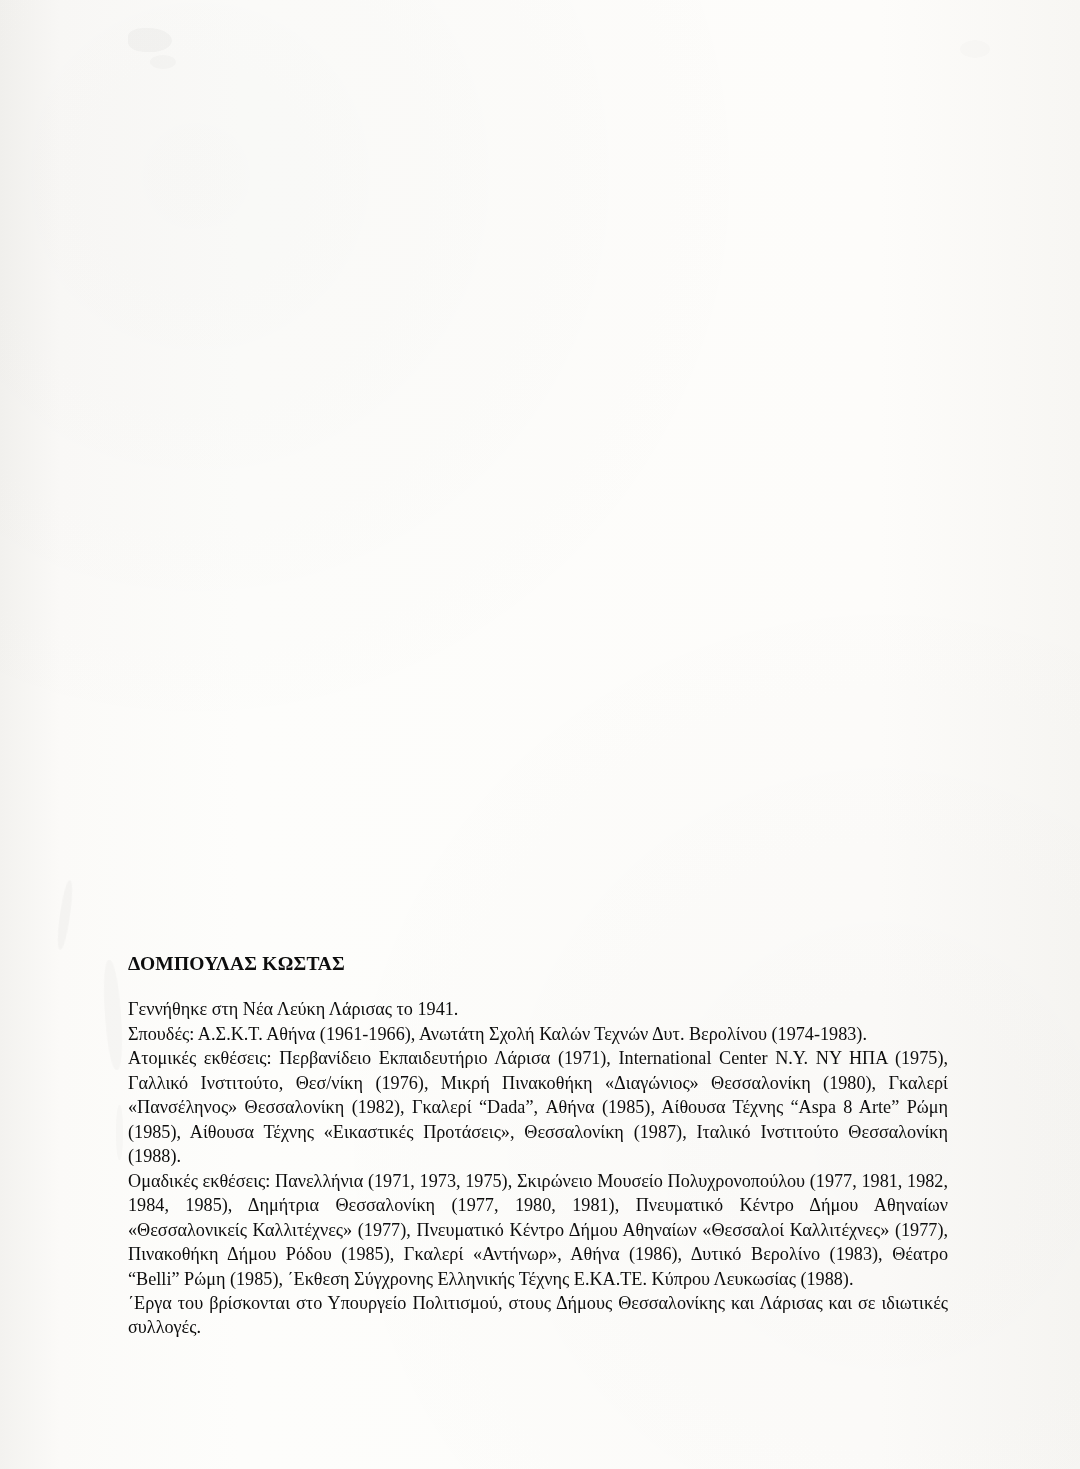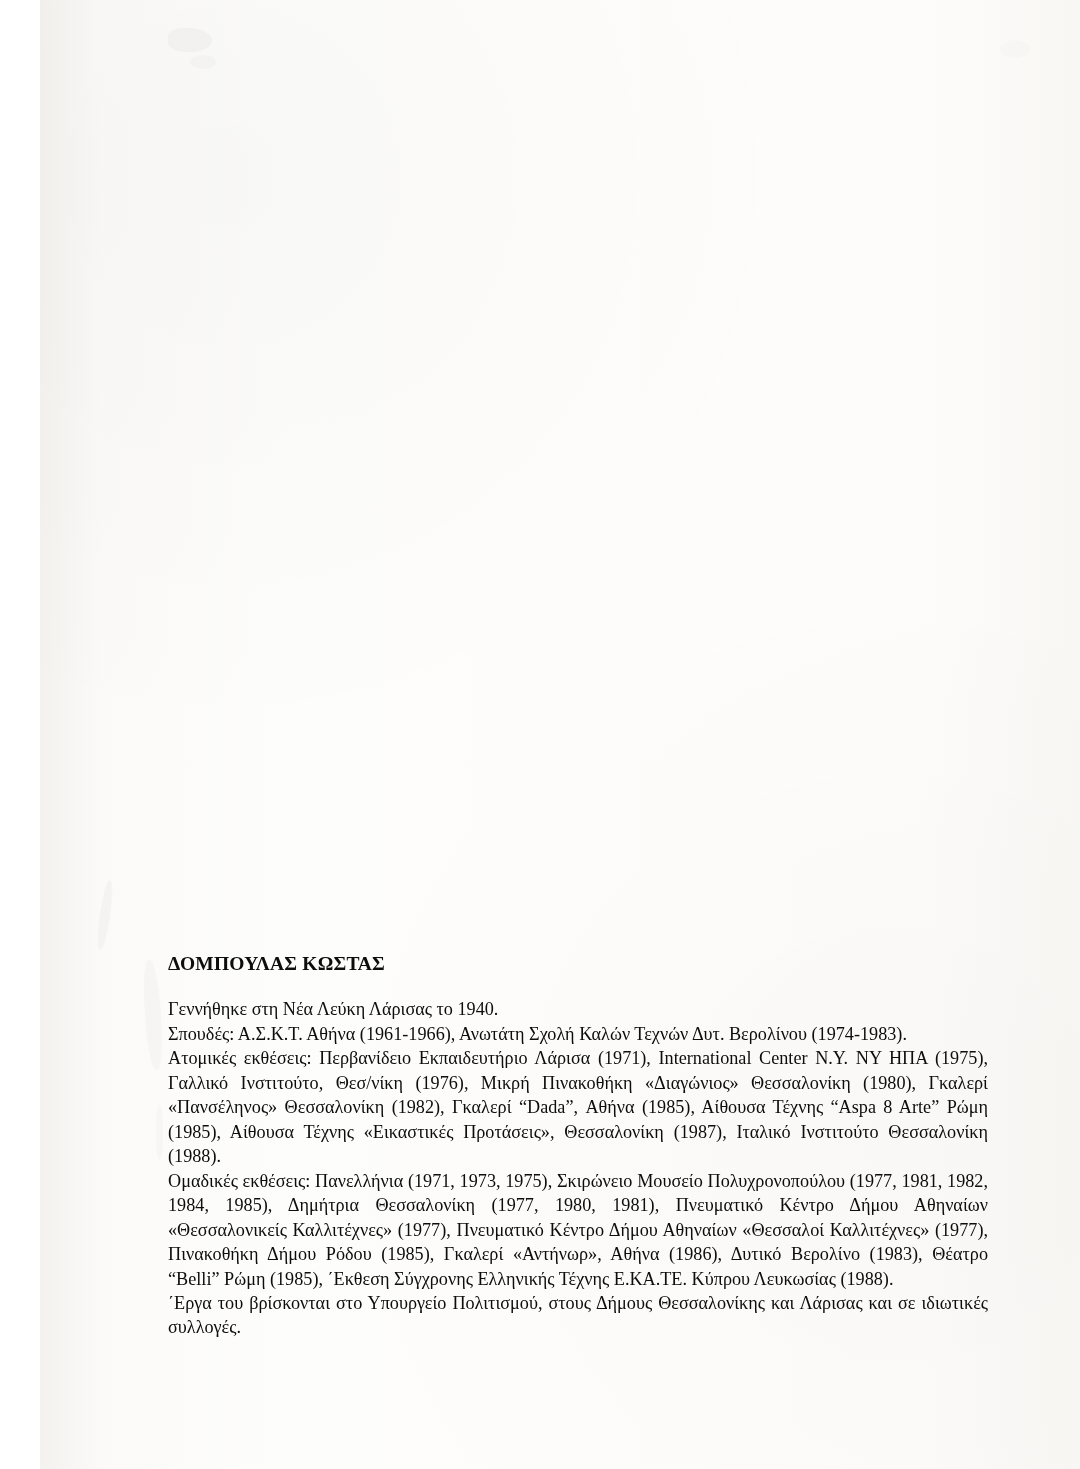--- a/index.html
+++ b/index.html
@@ -16,21 +16,20 @@
   }
 
   
   .page {
     position: absolute;
     inset: 0;
     background:
       radial-gradient(circle at 18% 12%, rgba(0,0,0,0.020) 0%, rgba(0,0,0,0) 38%),
       radial-gradient(circle at 82% 78%, rgba(0,0,0,0.016) 0%, rgba(0,0,0,0) 42%),
       linear-gradient(90deg, #f3f2ef 0px, #fbfaf8 60px, #fdfdfb 240px, #fdfcfa 880px, #f7f6f3 1080px);
-    margin-left: 40px;
   }
 
   
   .scan-mark {
     position: absolute;
     background: rgba(0,0,0,0.055);
     filter: blur(0.6px);
     pointer-events: none;
   }
   .scan-a { left: 128px; top: 28px;  width: 44px; height: 24px; border-radius: 40% 60% 55% 45%; opacity: .55; }
@@ -78,20 +77,20 @@
   <div class="scan-mark scan-b"></div>
   <div class="scan-mark scan-c"></div>
   <div class="scan-mark scan-d"></div>
   <div class="scan-mark scan-e"></div>
   <div class="scan-mark scan-f"></div>
 
   <div class="text-block">
     <h1 class="artist-name">ΔΟΜΠΟΥΛΑΣ ΚΩΣΤΑΣ</h1>
 
     <div class="bio">
-      <p>Γεννήθηκε στη Νέα Λεύκη Λάρισας το 1940.</p>
+      <p>Γεννήθηκε στη Νέα Λεύκη Λάρισας το 1941.</p>
       <p>Σπουδές: Α.Σ.Κ.Τ. Αθήνα (1961-1966), Ανωτάτη Σχολή Καλών Τεχνών Δυτ. Βερολίνου (1974-1983).</p>
       <p>Ατομικές εκθέσεις: Περβανίδειο Εκπαιδευτήριο Λάρισα (1971), International Center N.Y. ΝΥ ΗΠΑ (1975), Γαλλικό Ινστιτούτο, Θεσ/νίκη (1976), Μικρή Πινακοθήκη «Διαγώνιος» Θεσσαλονίκη (1980), Γκαλερί «Πανσέληνος» Θεσσαλονίκη (1982), Γκαλερί “Dada”, Αθήνα (1985), Αίθουσα Τέχνης “Aspa 8 Arte” Ρώμη (1985), Αίθουσα Τέχνης «Εικαστικές Προτάσεις», Θεσσαλονίκη (1987), Ιταλικό Ινστιτούτο Θεσσαλονίκη (1988).</p>
       <p>Ομαδικές εκθέσεις: Πανελλήνια (1971, 1973, 1975), Σκιρώνειο Μουσείο Πολυχρονοπούλου (1977, 1981, 1982, 1984, 1985), Δημήτρια Θεσσαλονίκη (1977, 1980, 1981), Πνευματικό Κέντρο Δήμου Αθηναίων «Θεσσαλονικείς Καλλιτέχνες» (1977), Πνευματικό Κέντρο Δήμου Αθηναίων «Θεσσαλοί Καλλιτέχνες» (1977), Πινακοθήκη Δήμου Ρόδου (1985), Γκαλερί «Αντήνωρ», Αθήνα (1986), Δυτικό Βερολίνο (1983), Θέατρο “Belli” Ρώμη (1985), ΄Εκθεση Σύγχρονης Ελληνικής Τέχνης Ε.ΚΑ.ΤΕ. Κύπρου Λευκωσίας (1988).</p>
       <p>΄Εργα του βρίσκονται στο Υπουργείο Πολιτισμού, στους Δήμους Θεσσαλονίκης και Λάρισας και σε ιδιωτικές συλλογές.</p>
     </div>
   </div>
 </div>
 
 </body></html>

